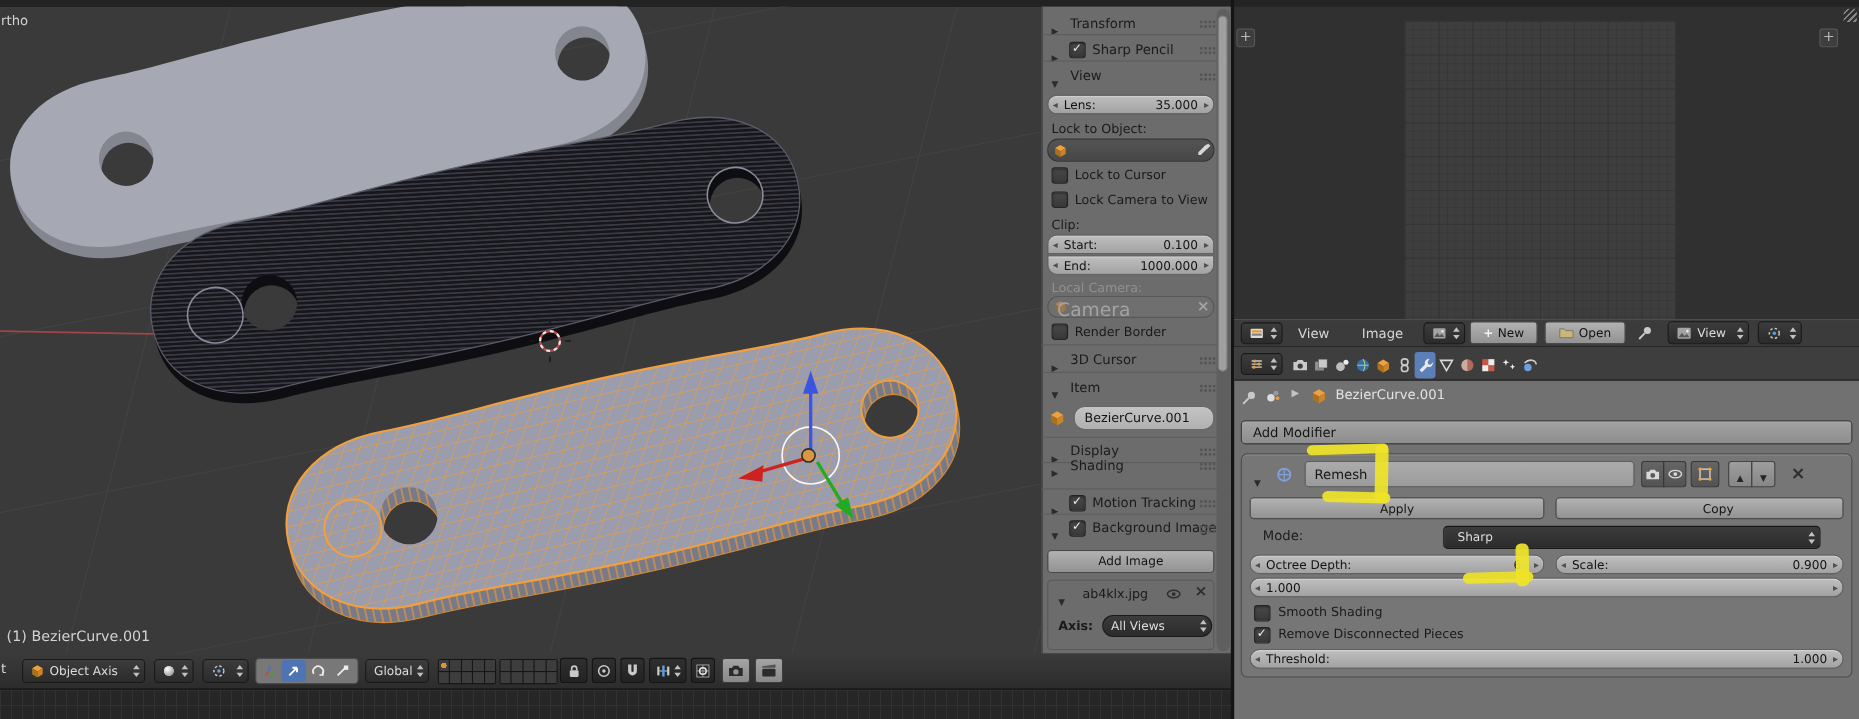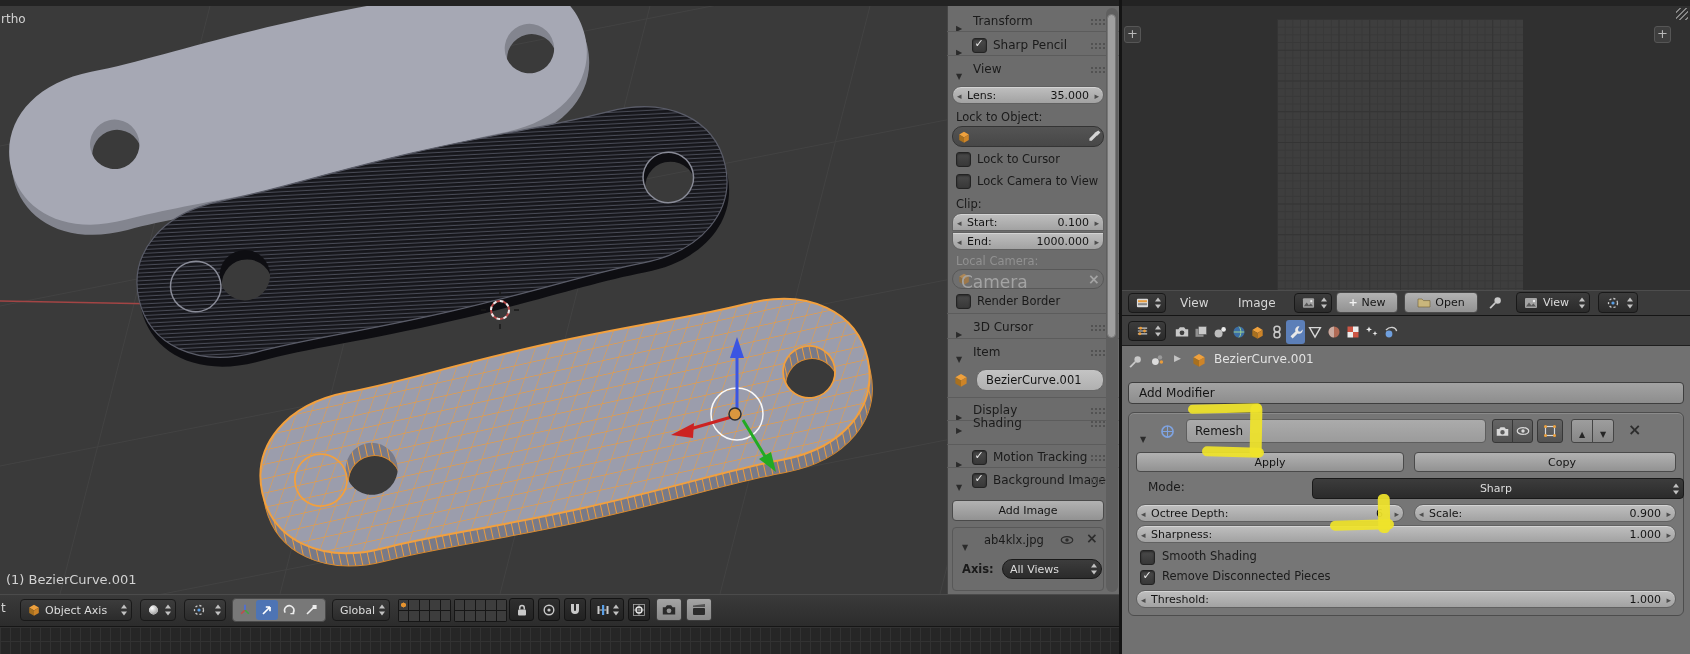--- a/index.html
+++ b/index.html
@@ -723,40 +723,39 @@
 <span class="abs xgl" style="left:1628px;top:423px;font-size:16px;">×</span>
 
 <div class="btn-light" style="left:1136px;top:452px;width:268px;height:20px;">
   <span>Apply</span>
 </div>
 <div class="btn-light" style="left:1414px;top:452px;width:262px;height:20px;padding-left:34px;">
   <span>Copy</span>
 </div>
 
 <span class="plabel" style="left:1148px;top:480px;">Mode:</span>
-<div class="ddark" style="left:1312px;top:478px;width:372px;height:21px;padding-left:12px;justify-content:center;">
+<div class="ddark" style="left:1312px;top:478px;width:343px;height:21px;padding-left:12px;">
   <span>Sharp</span>
   <span class="spin"></span>
 </div>
 
 <div class="slider" style="left:1136px;top:504px;width:268px;">
   <span class="arl"></span>
   <span class="lb">Octree Depth:</span>
   <span class="vl" style="margin-right:6px;">6</span>
   <span class="arr"></span>
 </div>
 <div class="slider" style="left:1414px;top:504px;width:262px;">
   <span class="arl"></span>
   <span class="lb">Scale:</span>
   <span class="vl">0.900</span>
   <span class="arr"></span>
 </div>
 <div class="slider" style="left:1136px;top:525px;width:540px;">
   <span class="arl"></span>
-  <span class="lb">Sharpness:</span>
   <span class="vl">1.000</span>
   <span class="arr"></span>
 </div>
 <span class="chk" style="left:1140px;top:550px;"></span>
 <span class="plabel" style="left:1162px;top:549px;font-size:11.5px;">Smooth Shading</span>
 <span class="chk on" style="left:1140px;top:570px;"></span>
 <span class="plabel" style="left:1162px;top:569px;font-size:11.5px;">Remove Disconnected Pieces</span>
 <div class="slider" style="left:1136px;top:590px;width:540px;">
   <span class="arl"></span>
   <span class="lb">Threshold:</span>

